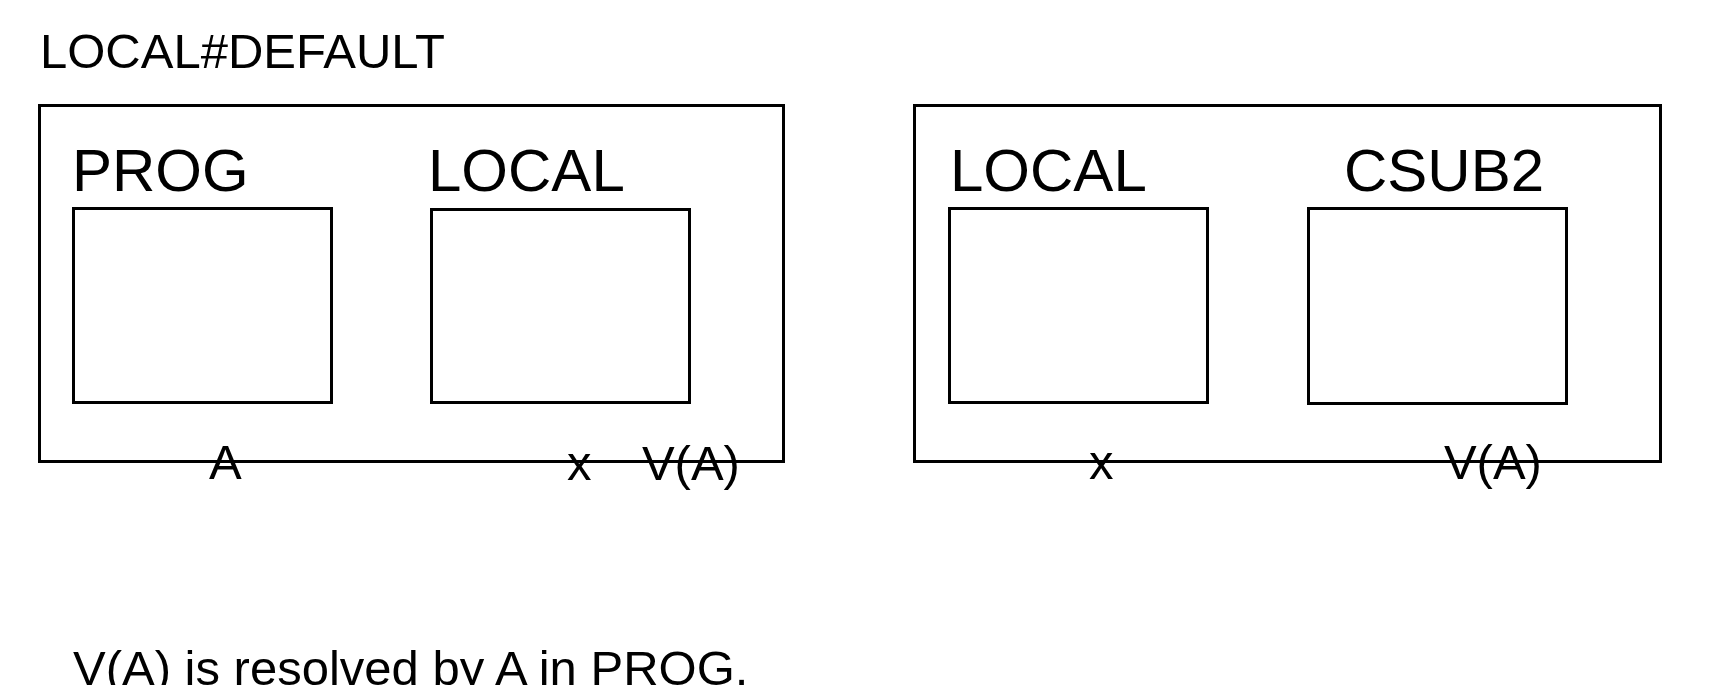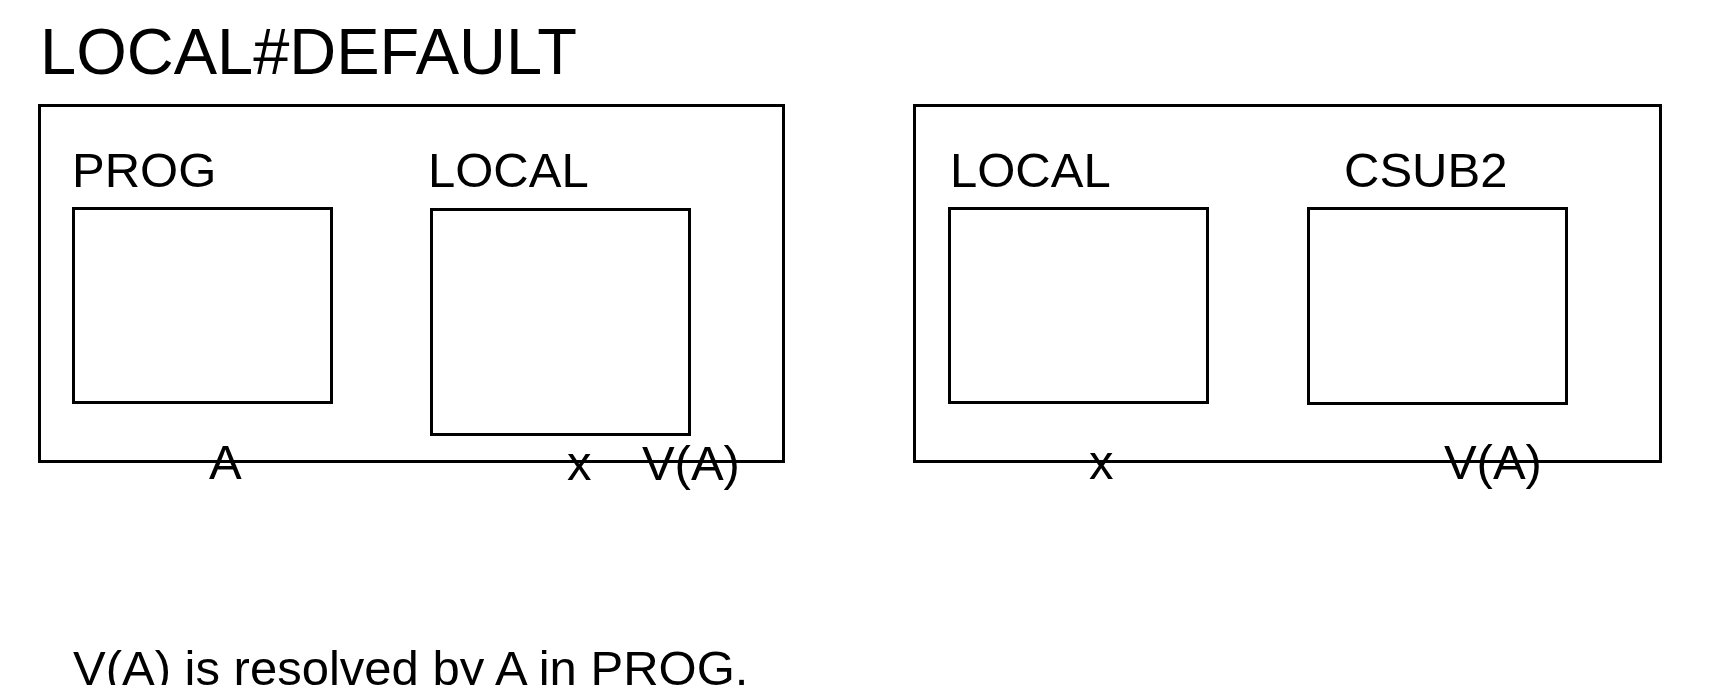--- a/index.html
+++ b/index.html
@@ -11,27 +11,27 @@
     position: relative;
     width: 1726px;
     height: 685px;
     background: #ffffff;
     color: #000000;
     font-family: "Liberation Sans", sans-serif;
     overflow: hidden;
   }
   .ctx-label {
     position: absolute;
-    font-size: 65px;
+    font-size: 49px;
     line-height: 49px;
     white-space: pre;
   }
   .prog-label {
     position: absolute;
-    font-size: 49px;
+    font-size: 60px;
     line-height: 49px;
     white-space: pre;
   }
   .outer-box {
     position: absolute;
     border: 3px solid #000000;
     box-sizing: border-box;
     background: #ffffff;
   }
   .inner-box {
@@ -73,21 +73,21 @@
   <div class="prog-label" style="left:72px; top:146px;">PROG</div>
   <div class="inner-box" style="left:72px; top:207px; width:261px; height:197px;">
     <div class="rows">
       <div class="row">
         <span class="cell col1">A</span>
       </div>
     </div>
   </div>
 
   <div class="prog-label" style="left:428px; top:146px;">LOCAL</div>
-  <div class="inner-box" style="left:430px; top:208px; width:261px; height:228px;padding-left:8px;">
+  <div class="inner-box" style="left:430px; top:208px; width:261px; height:196px;padding-left:8px;">
     <div class="rows">
       <div class="row">
         <span class="cell col1">x</span><span class="cell">V(A)</span>
       </div>
       <div class="row">
         
       </div>
     </div>
   </div>
 

